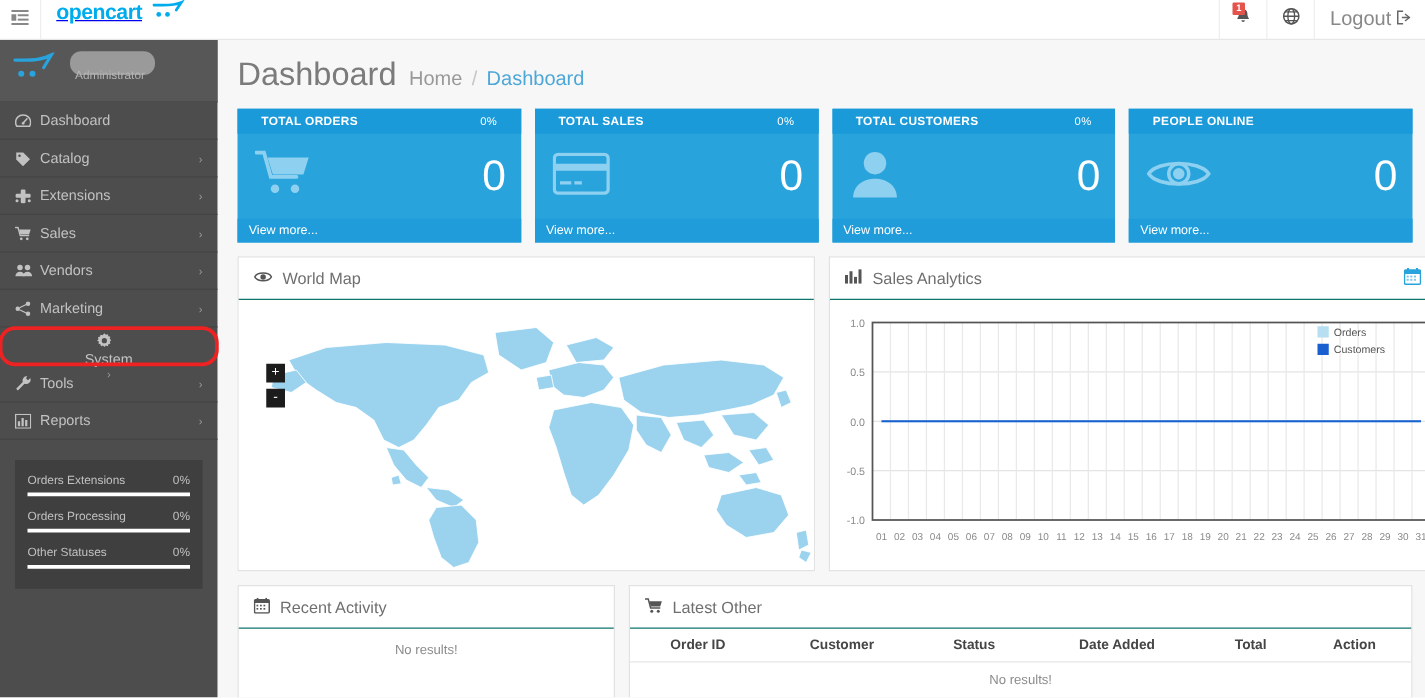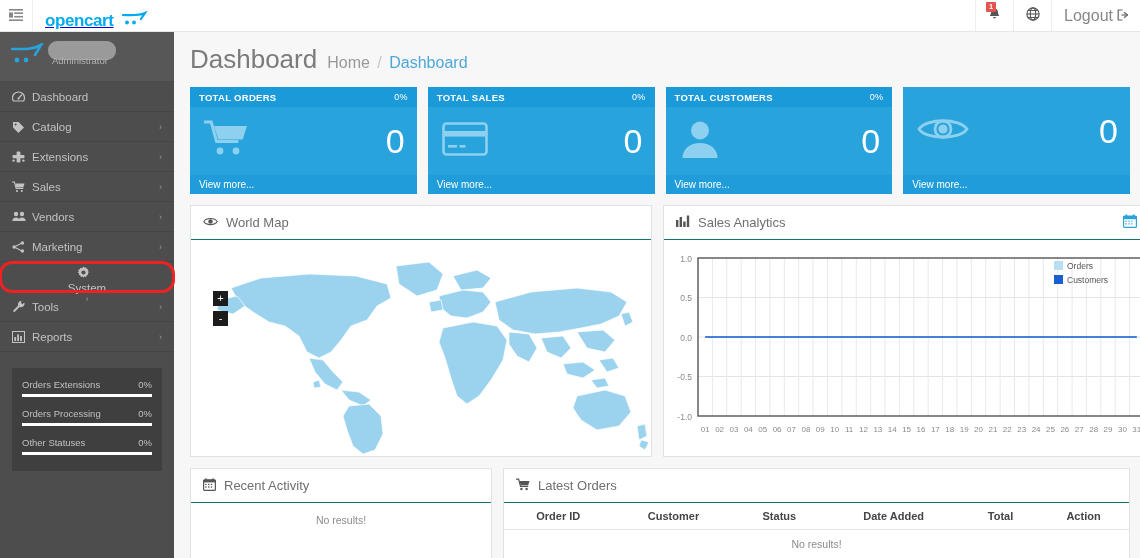--- a/index.html
+++ b/index.html
@@ -14,21 +14,21 @@
   .topbar {
     position: absolute; top: 0; left: 0; width: 1140px; height: 32px;
     background: #fff; border-bottom: 1px solid #e7e7e7;
     display: flex; align-items: center; z-index: 30;
   }
   .menu-toggle {
     width: 33px; height: 31px; display: flex; align-items: center; justify-content: center;
     border-right: 1px solid #eee; cursor: pointer;
   }
   .brand {
-    display: flex; align-items: flex-end; gap: 8px;
+    display: flex; align-items: flex-start; gap: 8px;
     padding-left: 12px; height: 31px;
   }
   .brand-text {
     font-size: 17px; font-weight: bold; color: #00aced; letter-spacing: -0.4px;
   }
   .brand-swoosh { display: block; }
   .topbar-right {
     margin-left: auto; display: flex; align-items: center; height: 31px;
   }
   .tb-btn {
@@ -47,21 +47,21 @@
     border-radius: 1px; font-weight: bold;
   }
 
   
   .sidebar {
     position: absolute; top: 32px; left: 0; width: 174px; height: 526px;
     background: #4d4d4d; z-index: 20;
   }
   .profile {
     height: 50px; background: #575757; display: flex; align-items: center;
-    padding: 0 10px; gap: 8px; position: relative; border-bottom: 1px solid #4a4a4a;
+    padding: 0 10px; gap: 16px; position: relative; border-bottom: 1px solid #4a4a4a;
   }
   .profile-name-wrap { position: relative; padding-top: 8px; }
   .profile-redact {
     position: absolute; top: -6px; left: -4px; width: 68px; height: 19px;
     background: #9a9a9a; border-radius: 9px;
   }
   .profile-role {
     position: relative; font-size: 9.5px; color: #b5b5b5; z-index: 2;
   }
   .nav-item {
@@ -102,21 +102,21 @@
   .crumbs .cur { color: #4da7d8; }
 
   
   .cards { display: flex; gap: 11px; margin-bottom: 11px; }
   .card {
     flex: 1; background: #29a3dc; color: #fff; position: relative;
     height: 107px; display: flex; flex-direction: column;
   }
   .card-head {
     background: #1b9ad9; height: 20px; display: flex; align-items: center;
-    justify-content: space-between; padding: 0 9px;
+    justify-content: space-between; padding: 0 19px;
     font-size: 9.5px; letter-spacing: 0.3px; font-weight: bold; gap: 44px;
   }
   .card-head .pct { font-size: 9px; font-weight: normal; }
   .card-body {
     flex: 1; display: flex; align-items: center; justify-content: space-between;
     padding: 0 12px 0 14px;
   }
   .card-num { font-size: 34px; font-weight: 300; line-height: 1; }
   .card-foot {
     background: #1f9cd9; height: 19px; display: flex; align-items: center;
@@ -417,20 +417,24 @@
           <div class="card-body">
             <span class="icon"><svg width="40" height="40" viewBox="0 0 40 40">
                 <circle cx="20" cy="11.5" r="9" fill="#8ed0ef"></circle>
                 <path d="M2.5 39c0-9.2 7.8-15 17.5-15s17.5 5.8 17.5 15z" fill="#8ed0ef"></path>
               </svg></span>
             <span class="card-num">0</span>
           </div>
           <div class="card-foot">View more...</div>
         </div>
         <div class="card">
+          <div class="card-head">
+            <span>PEOPLE ONLINE</span>
+            <span class="pct"></span>
+          </div>
           <div class="card-body">
             <span class="icon"><svg width="52" height="32" viewBox="0 0 52 32">
                 <path d="M2 16C9 5 43 5 50 16 43 27 9 27 2 16z" fill="none" stroke="#8ed0ef" stroke-width="2.8"></path>
                 <circle cx="26" cy="16" r="8" fill="none" stroke="#8ed0ef" stroke-width="2.8"></circle>
                 <circle cx="26" cy="16" r="4.6" fill="#8ed0ef"></circle>
               </svg></span>
             <span class="card-num">0</span>
           </div>
           <div class="card-foot">View more...</div>
         </div>
@@ -631,21 +635,21 @@
       <div class="panel orders-panel">
         <div class="panel-head">
           <span class="icon">
             <svg width="14" height="13" viewBox="0 0 14 13">
               <path d="M0.3 1.2h2.3l1.9 7.1h7.3" fill="none" stroke="#555" stroke-width="1.2" stroke-linecap="round"></path>
               <path d="M3.6 2.9h9.9l-1.3 4.3H4.6z" fill="#555"></path>
               <circle cx="5.4" cy="11" r="1.2" fill="#555"></circle>
               <circle cx="10.6" cy="11" r="1.2" fill="#555"></circle>
             </svg>
           </span>
-          <span>Latest Orders</span>
+          <span>Latest Other</span>
         </div>
         <table class="orders-table">
           <thead>
               <tr id="orders-head">
                 <th>Order ID</th>
                 <th>Customer</th>
                 <th>Status</th>
                 <th>Date Added</th>
                 <th>Total</th>
                 <th>Action</th>

